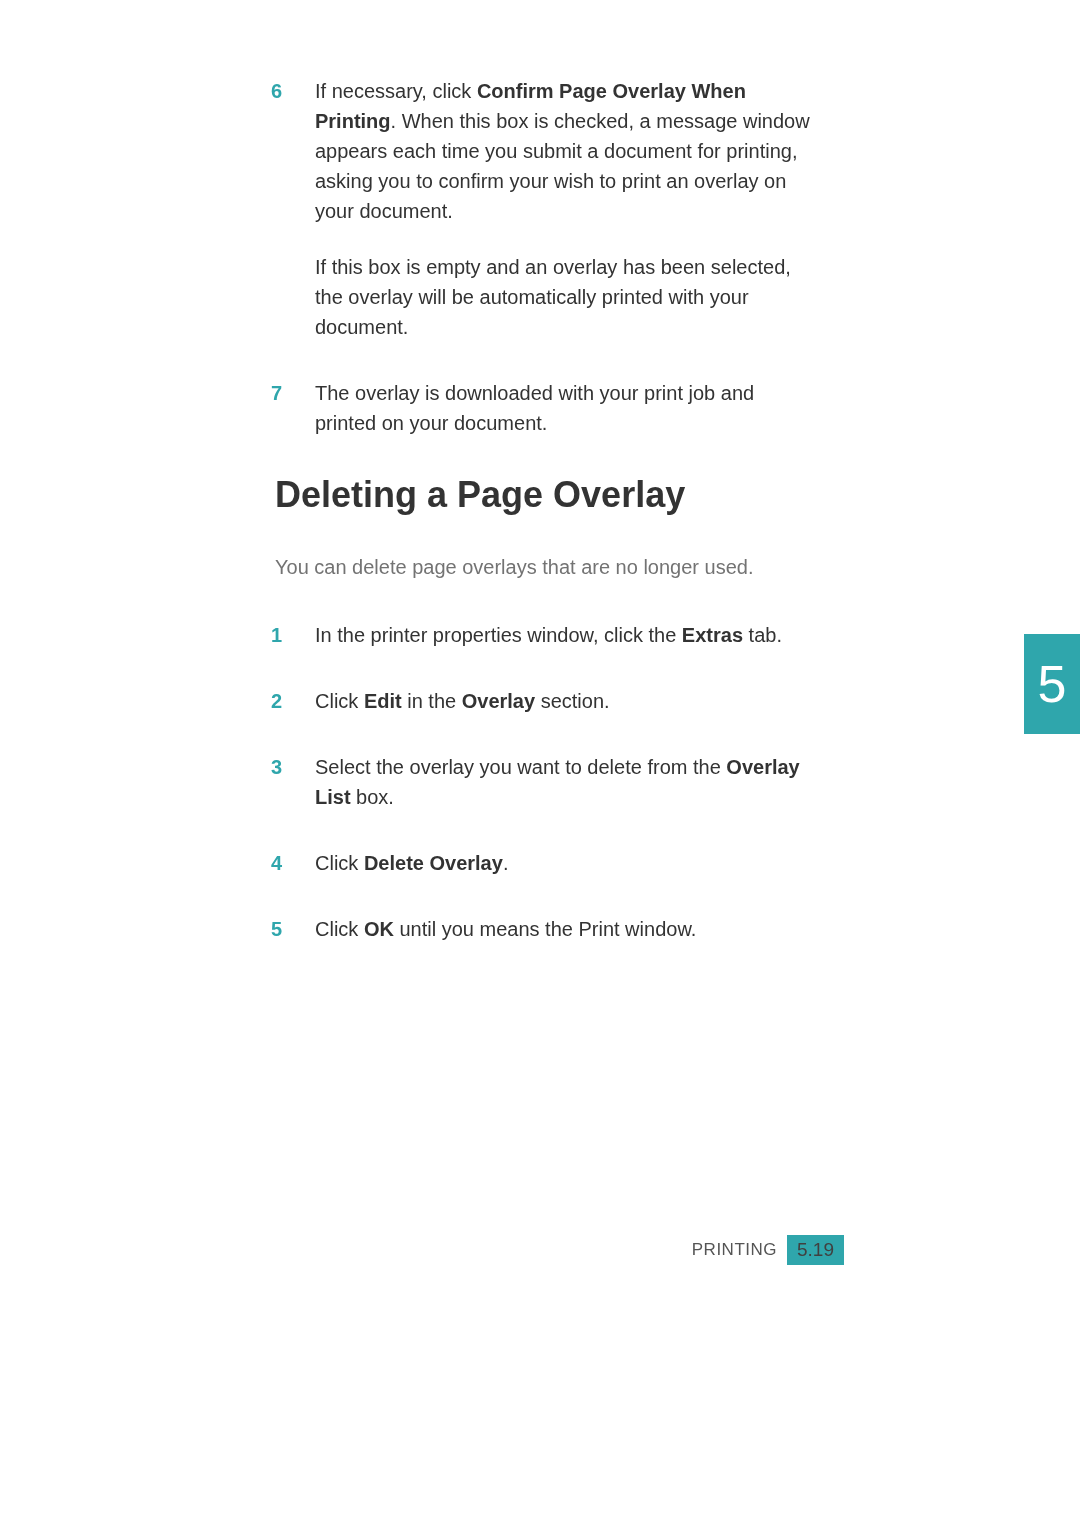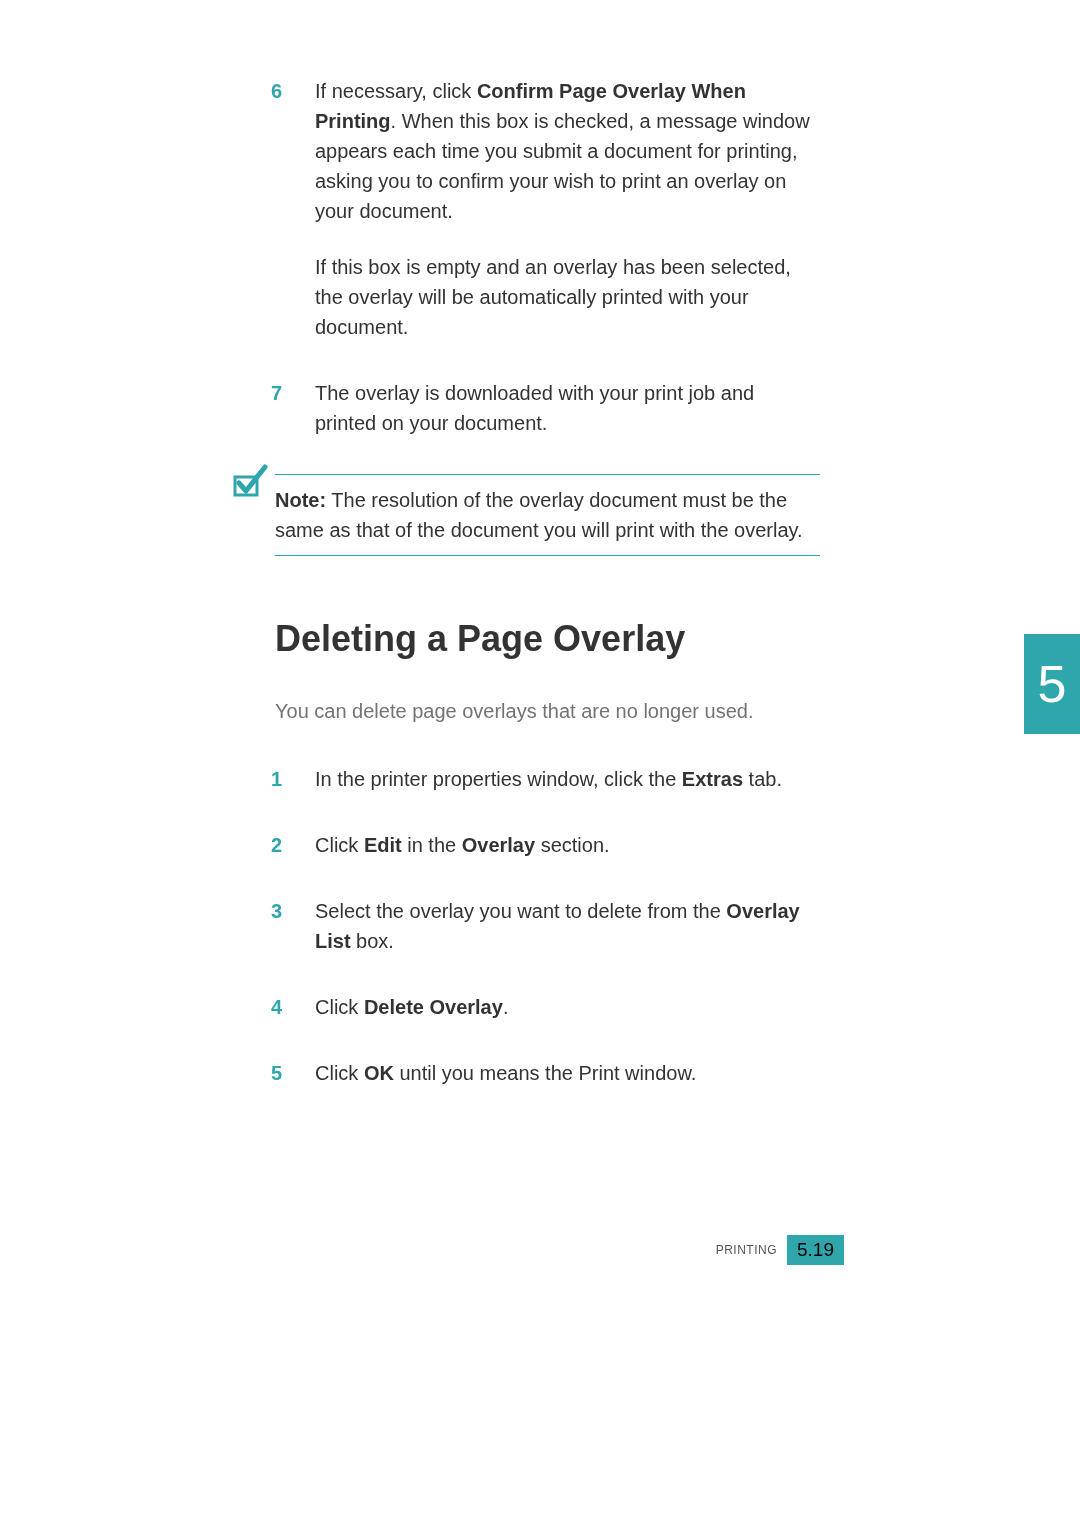--- a/index.html
+++ b/index.html
@@ -91,28 +91,28 @@
   
   .footer {
     position: absolute;
     right: 236px;
     bottom: 258px;
     display: flex;
     align-items: center;
     gap: 10px;
   }
   .footer-label {
-    font-size: 12px;
+    font-size: 17px;
     color: #555555;
     letter-spacing: 0.5px;
     font-variant: small-caps;
   }
   .footer-page {
     background: #2fa6ac;
-    color: #000000;
+    color: #404040;
     font-size: 19px;
     padding: 4px 10px;
   }
   
   .note-icon svg { display:block; }
 </style>
 </head>
 <body>
 
 <div class="page">
@@ -125,29 +125,20 @@
         <span>If necessary, click </span><span class="bold">Confirm Page Overlay When Printing</span><span>. When this box is checked, a message window appears each time you submit a document for printing, asking you to confirm your wish to print an overlay on your document.</span>
       </div>
       <div class="para-gap">If this box is empty and an overlay has been selected, the overlay will be automatically printed with your document.</div>
     </div>
 
     <div class="step">
       <span class="num">7</span>
       <div class="para-gap">The overlay is downloaded with your print job and printed on your document.</div>
     </div>
 
-    <div class="note-block">
-      <span class="note-icon">
-        <svg width="40" height="40" viewBox="0 0 40 40">
-          <rect x="6" y="16" width="22" height="18" fill="none" stroke="#2fa6ac" stroke-width="3"></rect>
-          <path d="M10 22 L17 30 L36 6" fill="none" stroke="#2fa6ac" stroke-width="5" stroke-linecap="round" stroke-linejoin="round"></path>
-        </svg>
-      </span>
-      <span class="bold">Note:</span><span> The resolution of the overlay document must be the same as that of the document you will print with the overlay.</span>
-    </div>
 
     <div class="heading">Deleting a Page Overlay</div>
     <div class="intro">You can delete page overlays that are no longer used.</div>
 
     <div class="step">
       <span class="num">1</span>
       <span>In the printer properties window, click the </span><span class="bold">Extras</span><span> tab.</span>
     </div>
 
     <div class="step">

